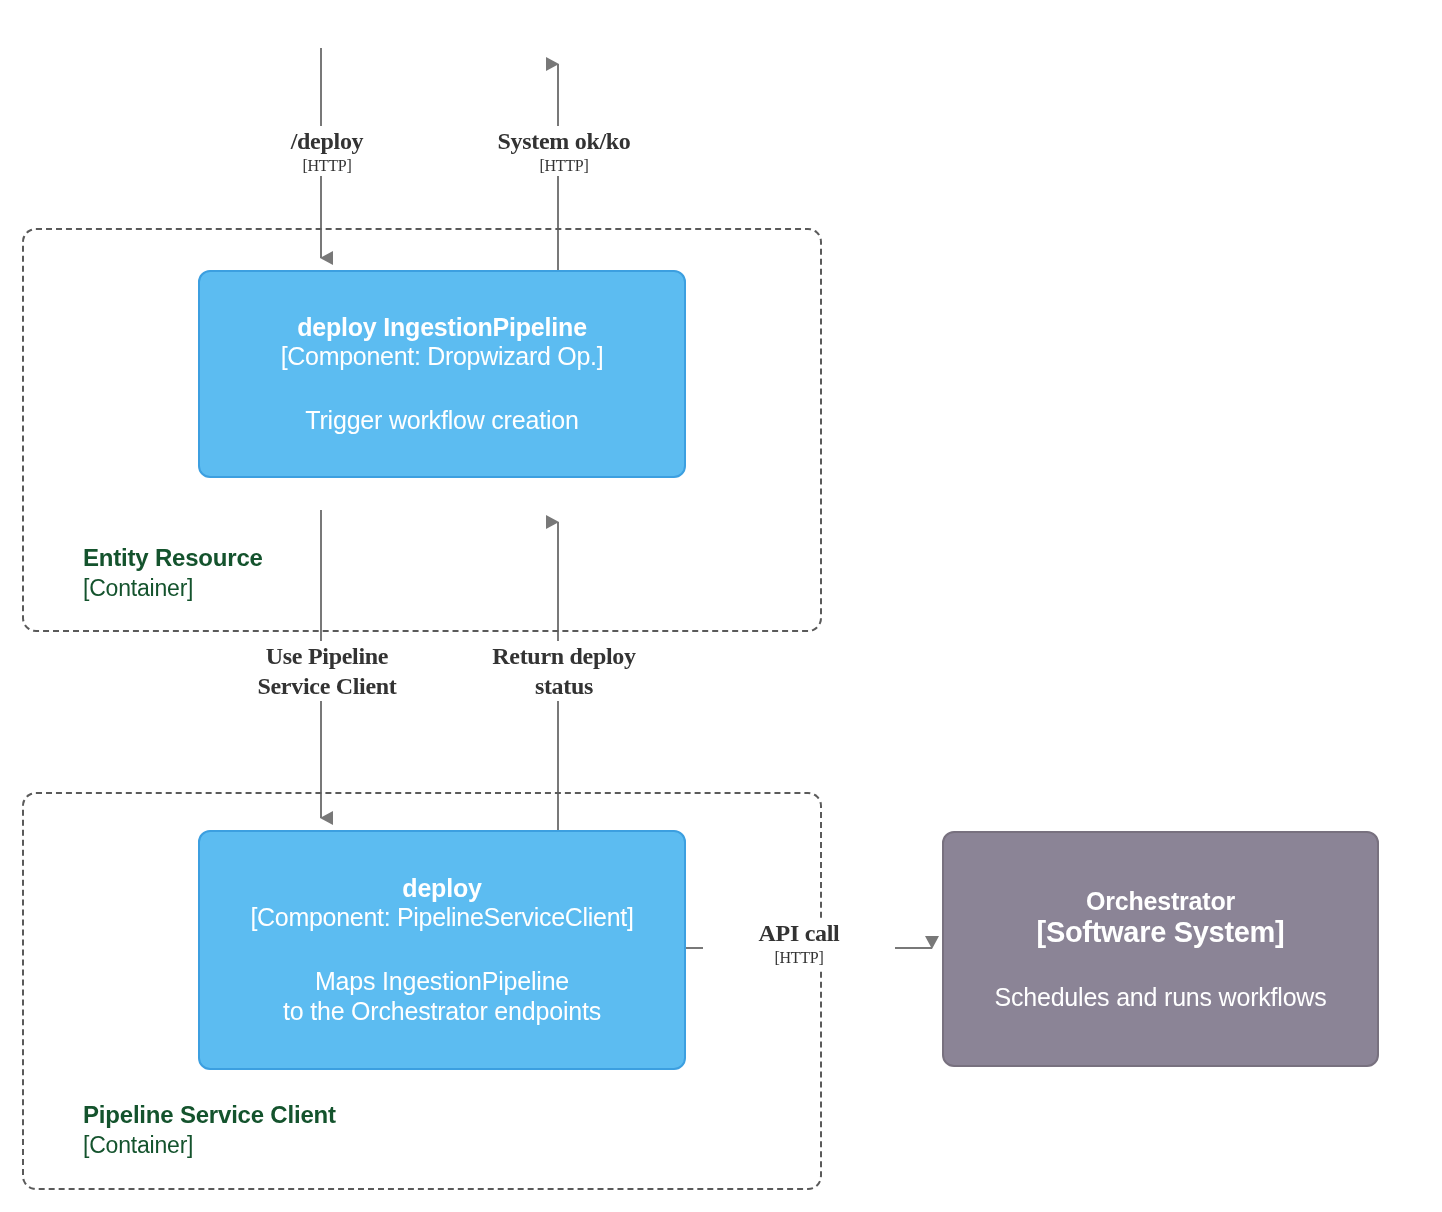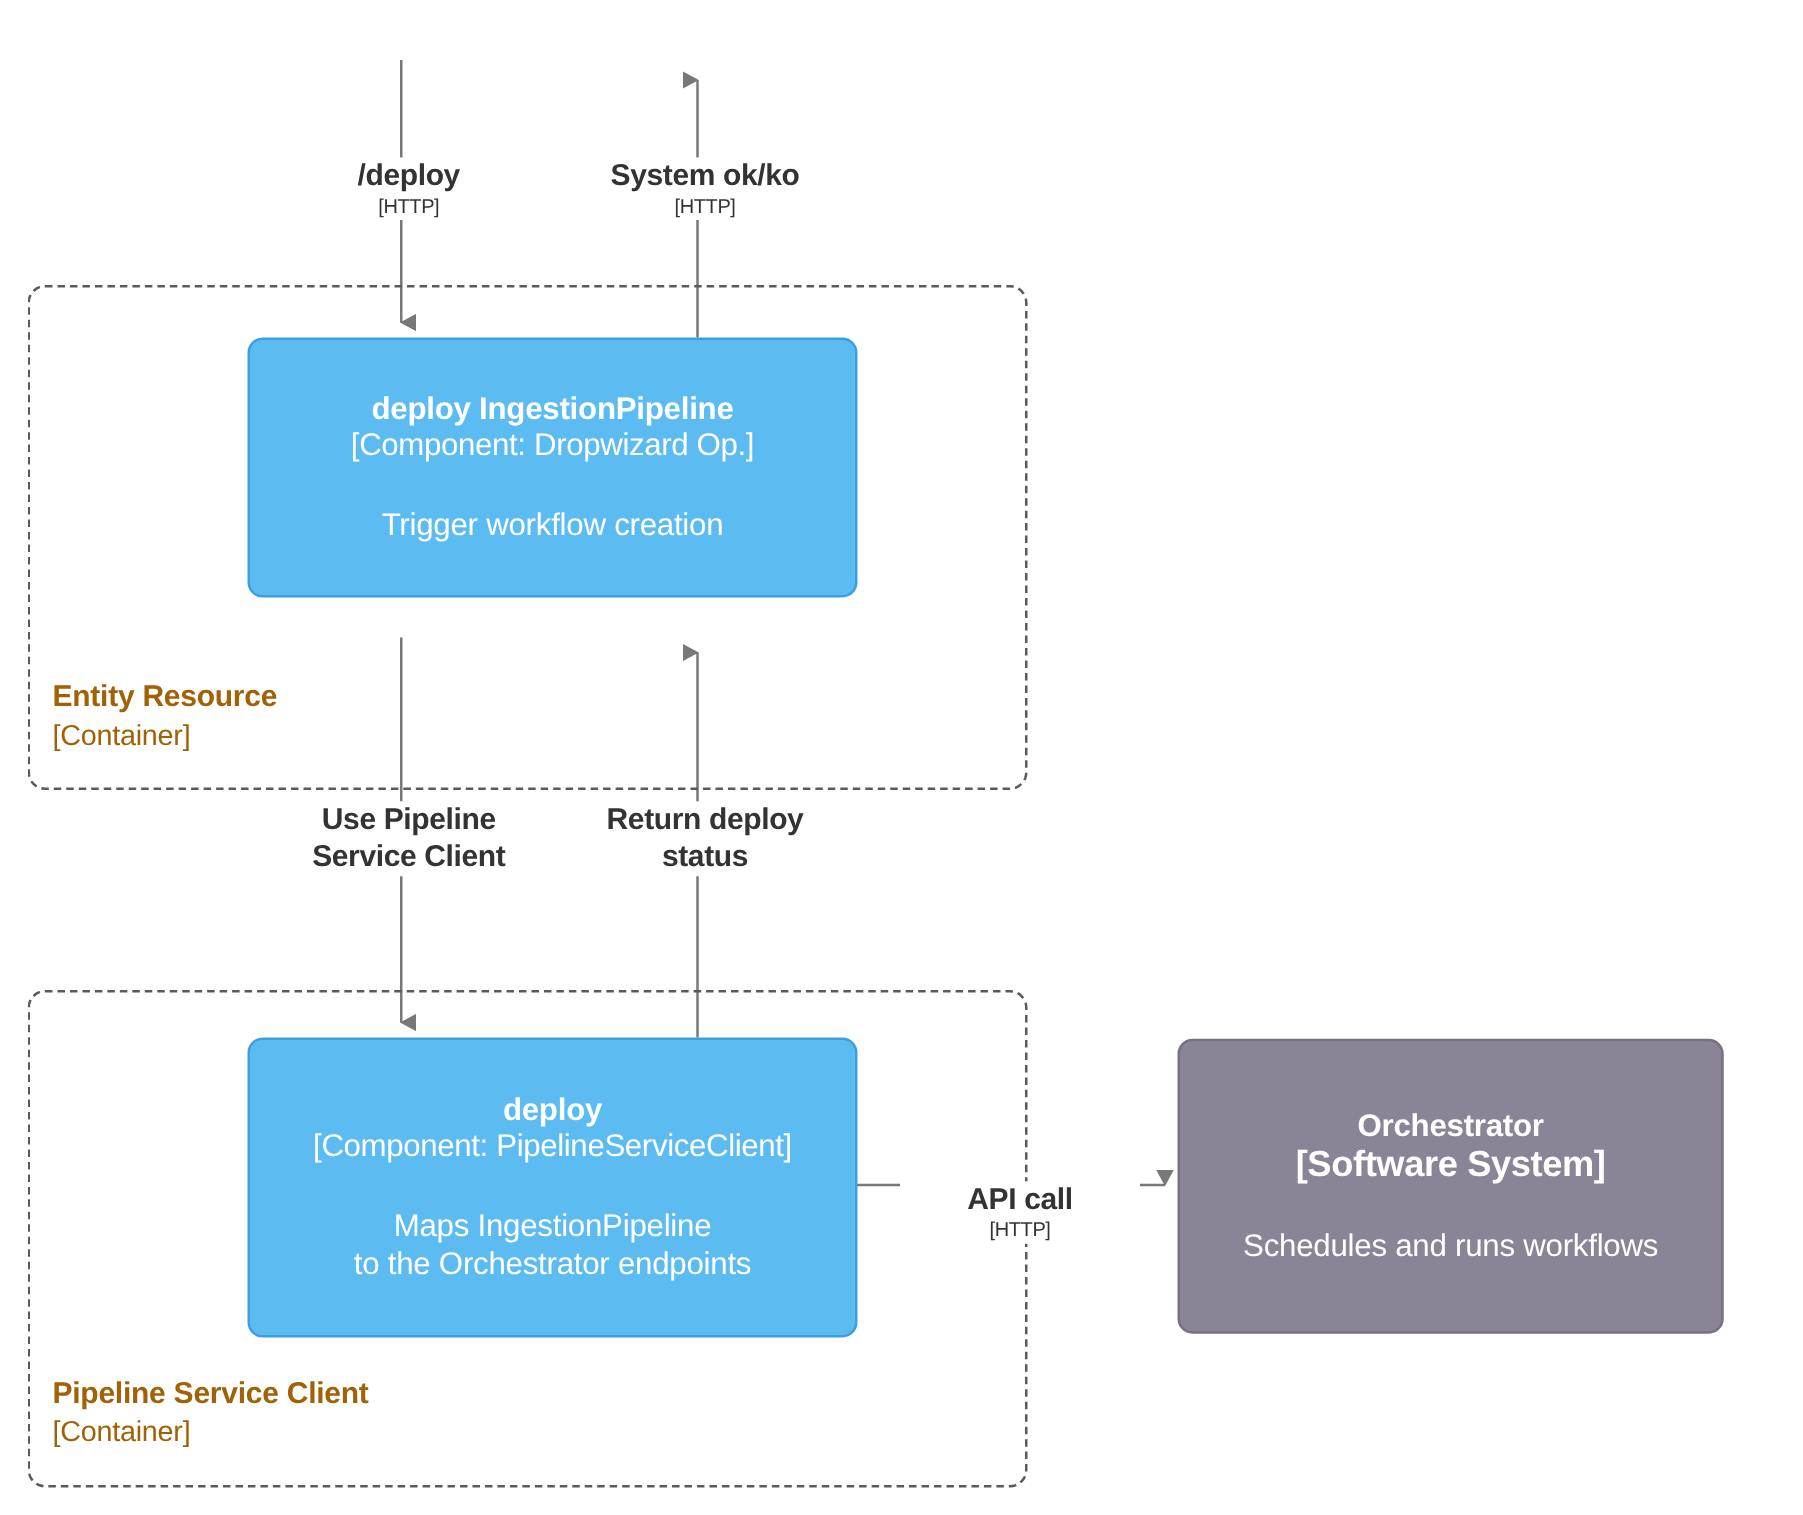--- a/index.html
+++ b/index.html
@@ -31,23 +31,24 @@
   
   .boundary {
     position: absolute;
     box-sizing: border-box;
     border: 2px dashed #5a5a5a;
     border-radius: 14px;
     background: transparent;
   }
   .boundary-label {
     position: absolute;
-    color: #a16207;
+    color: #14532d;
     line-height: 1.28;
     white-space: nowrap;
+    margin-left: 41px;
   }
   .boundary-label .bl-title {
     display: block;
     font-size: 24px;
     font-weight: bold;
     letter-spacing: -0.2px;
   }
   .boundary-label .bl-type {
     display: block;
     font-size: 23px;
@@ -105,20 +106,21 @@
     margin-top: 34px;
     color: #ffffff;
   }
   
   .edge-label {
     position: absolute;
     text-align: center;
     color: #333333;
     line-height: 1.26;
     white-space: nowrap;
+    font-family: Liberation Serif, serif;
   }
   .edge-label .el-main {
     display: block;
     font-size: 24px;
     font-weight: bold;
     letter-spacing: -0.3px;
   }
   .edge-label .el-tech {
     display: block;
     font-size: 16px;
@@ -206,18 +208,18 @@
   <div class="edge-label boxed" style="left:181px; top:641px; width:280px;">
     <span class="el-main">Use Pipeline</span>
     <span class="el-main">Service Client</span>
   </div>
 
   <div class="edge-label boxed" style="left:418px; top:641px; width:280px;">
     <span class="el-main">Return deploy</span>
     <span class="el-main">status</span>
   </div>
 
-  <div class="edge-label boxed" style="left:720px; top:918px; width:180px;margin-top:27px;">
+  <div class="edge-label boxed" style="left:703px; top:918px; width:180px;">
     <span class="el-main">API call</span>
     <span class="el-tech">[HTTP]</span>
   </div>
 
 </div>
 
 </body></html>

